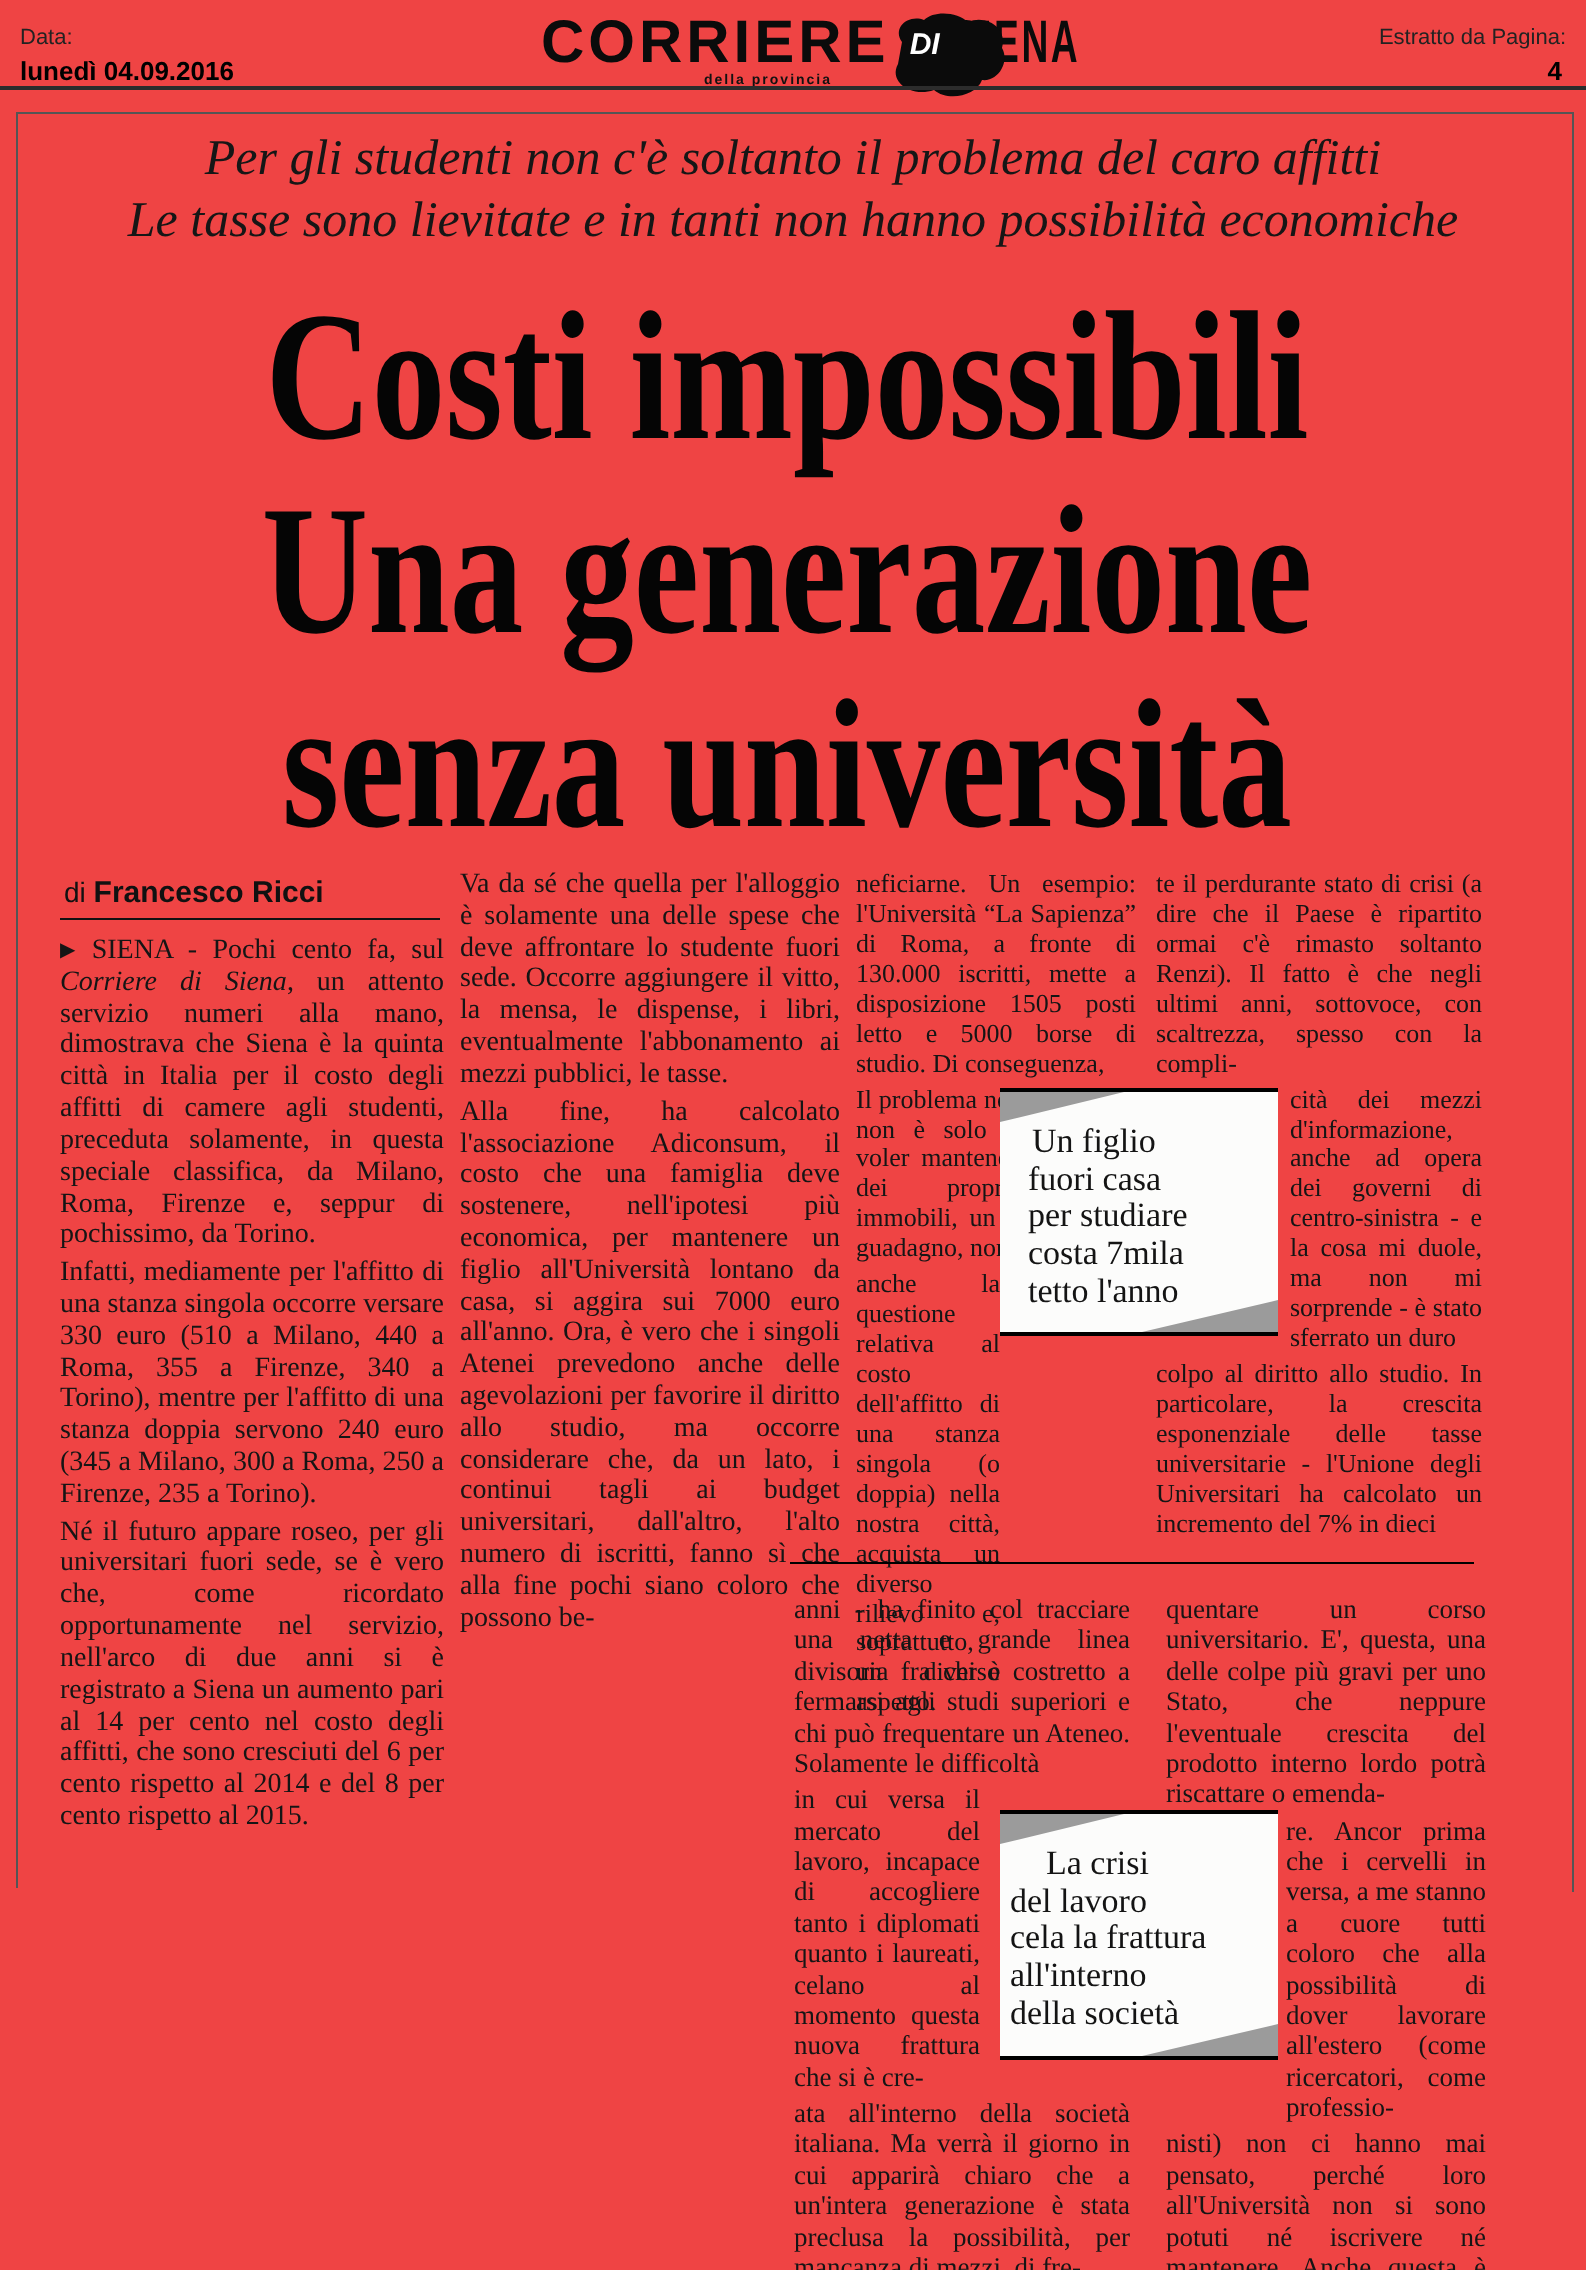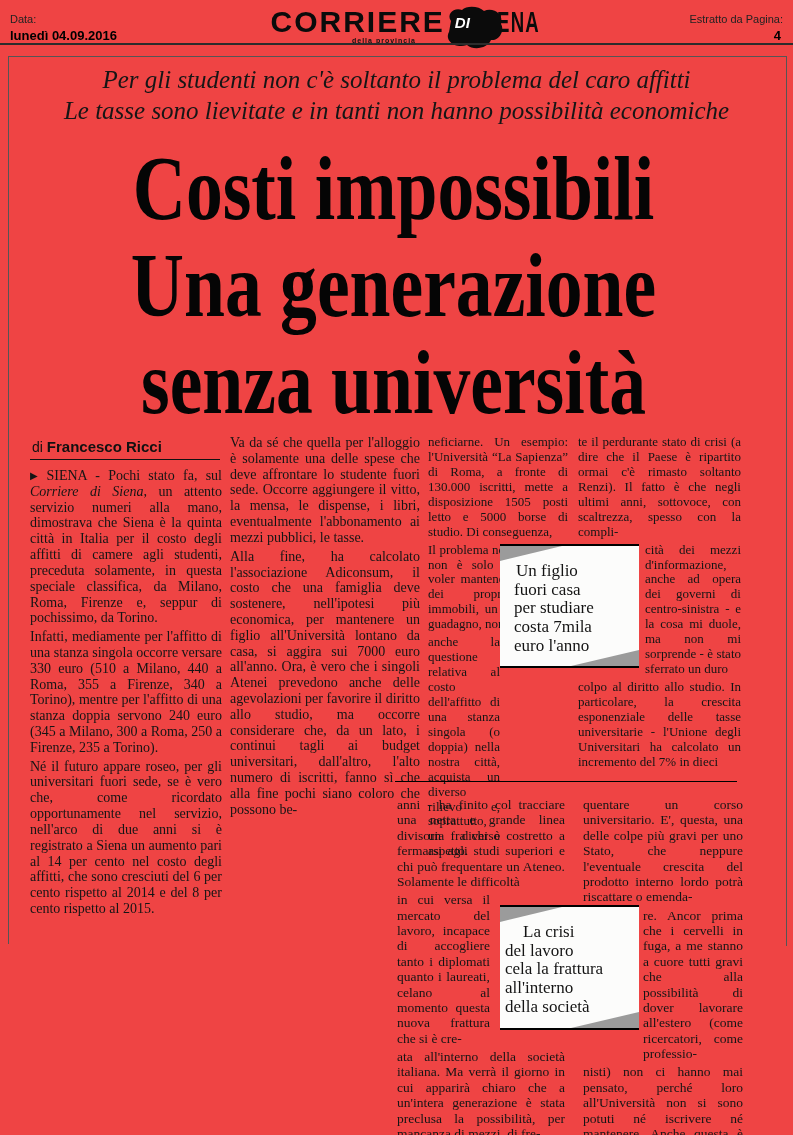--- a/index.html
+++ b/index.html
@@ -83,21 +83,21 @@
   <div class="abs kicker" style="top:97px;">Le tasse sono lievitate e in tanti non hanno possibilità economiche</div>
 
   <div class="abs headline" style="top:140px;">Costi impossibili</div>
   <div class="abs headline" style="top:237px;">Una generazione</div>
   <div class="abs headline" style="top:334px;">senza università</div>
 
   <div class="abs byline"><span>di </span><b>Francesco Ricci</b></div>
   <div class="abs byline-rule"></div>
 
   <div class="col fs14" style="left:30px; top:468px; width:192px;">
-    <p><span class="lead-marker">▶</span><span>SIENA - Pochi stato fa, sul </span><span class="ital">Corriere di Siena</span><span>, un attento servizio numeri alla mano, dimostrava che Siena è la quinta città in Italia per il costo degli affitti di camere agli studenti, preceduta solamente, in questa speciale classifica, da Milano, Roma, Firenze e, seppur di pochissimo, da Torino.</span></p>
+    <p><span class="lead-marker">▶</span><span>SIENA - Pochi cento fa, sul </span><span class="ital">Corriere di Siena</span><span>, un attento servizio numeri alla mano, dimostrava che Siena è la quinta città in Italia per il costo degli affitti di camere agli studenti, preceduta solamente, in questa speciale classifica, da Milano, Roma, Firenze e, seppur di pochissimo, da Torino.</span></p>
     <p>Infatti, mediamente per l'affitto di una stanza singola occorre versare 330 euro (510 a Milano, 440 a Roma, 355 a Firenze, 340 a Torino), mentre per l'affitto di una stanza doppia servono 240 euro (345 a Milano, 300 a Roma, 250 a Firenze, 235 a Torino).</p>
     <p>Né il futuro appare roseo, per gli universitari fuori sede, se è vero che, come ricordato opportunamente nel servizio, nell'arco di due anni si è registrato a Siena un aumento pari al 14 per cento nel costo degli affitti, che sono cresciuti del 6 per cento rispetto al 2014 e del 8 per cento rispetto al 2015.</p>
   </div>
 
   <div class="col fs14" style="left:230px; top:435px; width:190px;">
     <p>Va da sé che quella per l'alloggio è solamente una delle spese che deve affrontare lo studente fuori sede. Occorre aggiungere il vitto, la mensa, le dispense, i libri, eventualmente l'abbonamento ai mezzi pubblici, le tasse.</p>
     <p>Alla fine, ha calcolato l'associazione Adiconsum, il costo che una famiglia deve sostenere, nell'ipotesi più economica, per mantenere un figlio all'Università lontano da casa, si aggira sui 7000 euro all'anno. Ora, è vero che i singoli Atenei prevedono anche delle agevolazioni per favorire il diritto allo studio, ma occorre considerare che, da un lato, i continui tagli ai budget universitari, dall'altro, l'alto numero di iscritti, fanno sì che alla fine pochi siano coloro che possono be-</p>
   </div>
 
   <div class="col fs13" style="left:428px; top:435px; width:140px;">
@@ -113,35 +113,35 @@
   </div>
 
   <div class="pq" style="left:500px; top:544px; height:124px;">
     <span class="wedge-top"></span>
     <span class="wedge-bottom"></span>
     <div class="pq-text" style="padding:16px 0 0 16px;">
       <div>Un figlio</div>
       <div style="margin-left:-2px;">fuori casa</div>
       <div style="margin-left:-2px;">per studiare</div>
       <div style="margin-left:-2px;">costa 7mila</div>
-      <div style="margin-left:-2px;">euro l'anno</div>
+      <div style="margin-left:-2px;">tetto l'anno</div>
     </div>
   </div>
 
   <div class="abs section-rule"></div>
 
   <div class="col fs135" style="left:397px; top:797px; width:168px;">
     <p class="nb">anni - ha finito col tracciare una netta e grande linea divisoria fra chi è costretto a fermarsi agli studi superiori e chi può frequentare un Ateneo. Solamente le difficoltà</p>
     <p class="nb" style="width:93px;">in cui versa il mercato del lavoro, incapace di accogliere tanto i diplomati quanto i laureati, celano al momento questa nuova frattura che si è cre-</p>
     <p class="nb">ata all'interno della società italiana. Ma verrà il giorno in cui apparirà chiaro che a un'intera generazione è stata preclusa la possibilità, per mancanza di mezzi, di fre-</p>
   </div>
 
   <div class="col fs135" style="left:583px; top:797px; width:160px;">
     <p class="nb">quentare un corso universitario. E', questa, una delle colpe più gravi per uno Stato, che neppure l'eventuale crescita del prodotto interno lordo potrà riscattare o emenda-</p>
-    <p class="nb" style="width:100px; margin-left:60px;">re. Ancor prima che i cervelli in fuga, a me stanno a cuore tutti gravi che alla possibilità di dover lavorare all'estero (come ricercatori, come professio-</p>
+    <p class="nb" style="width:100px; margin-left:60px;">re. Ancor prima che i cervelli in versa, a me stanno a cuore tutti coloro che alla possibilità di dover lavorare all'estero (come ricercatori, come professio-</p>
     <p class="nb"><span>nisti) non ci hanno mai pensato, perché loro all'Università non si sono potuti né iscrivere né mantenere. Anche questa è dispersione scolastica.</span></p>
   </div>
 
   <div class="pq" style="left:500px; top:905px; height:125px;">
     <span class="wedge-top"></span>
     <span class="wedge-bottom"></span>
     <div class="pq-text" style="padding:16px 0 0 5px;">
       <div style="margin-left:18px;">La crisi</div>
       <div>del lavoro</div>
       <div>cela la frattura</div>

